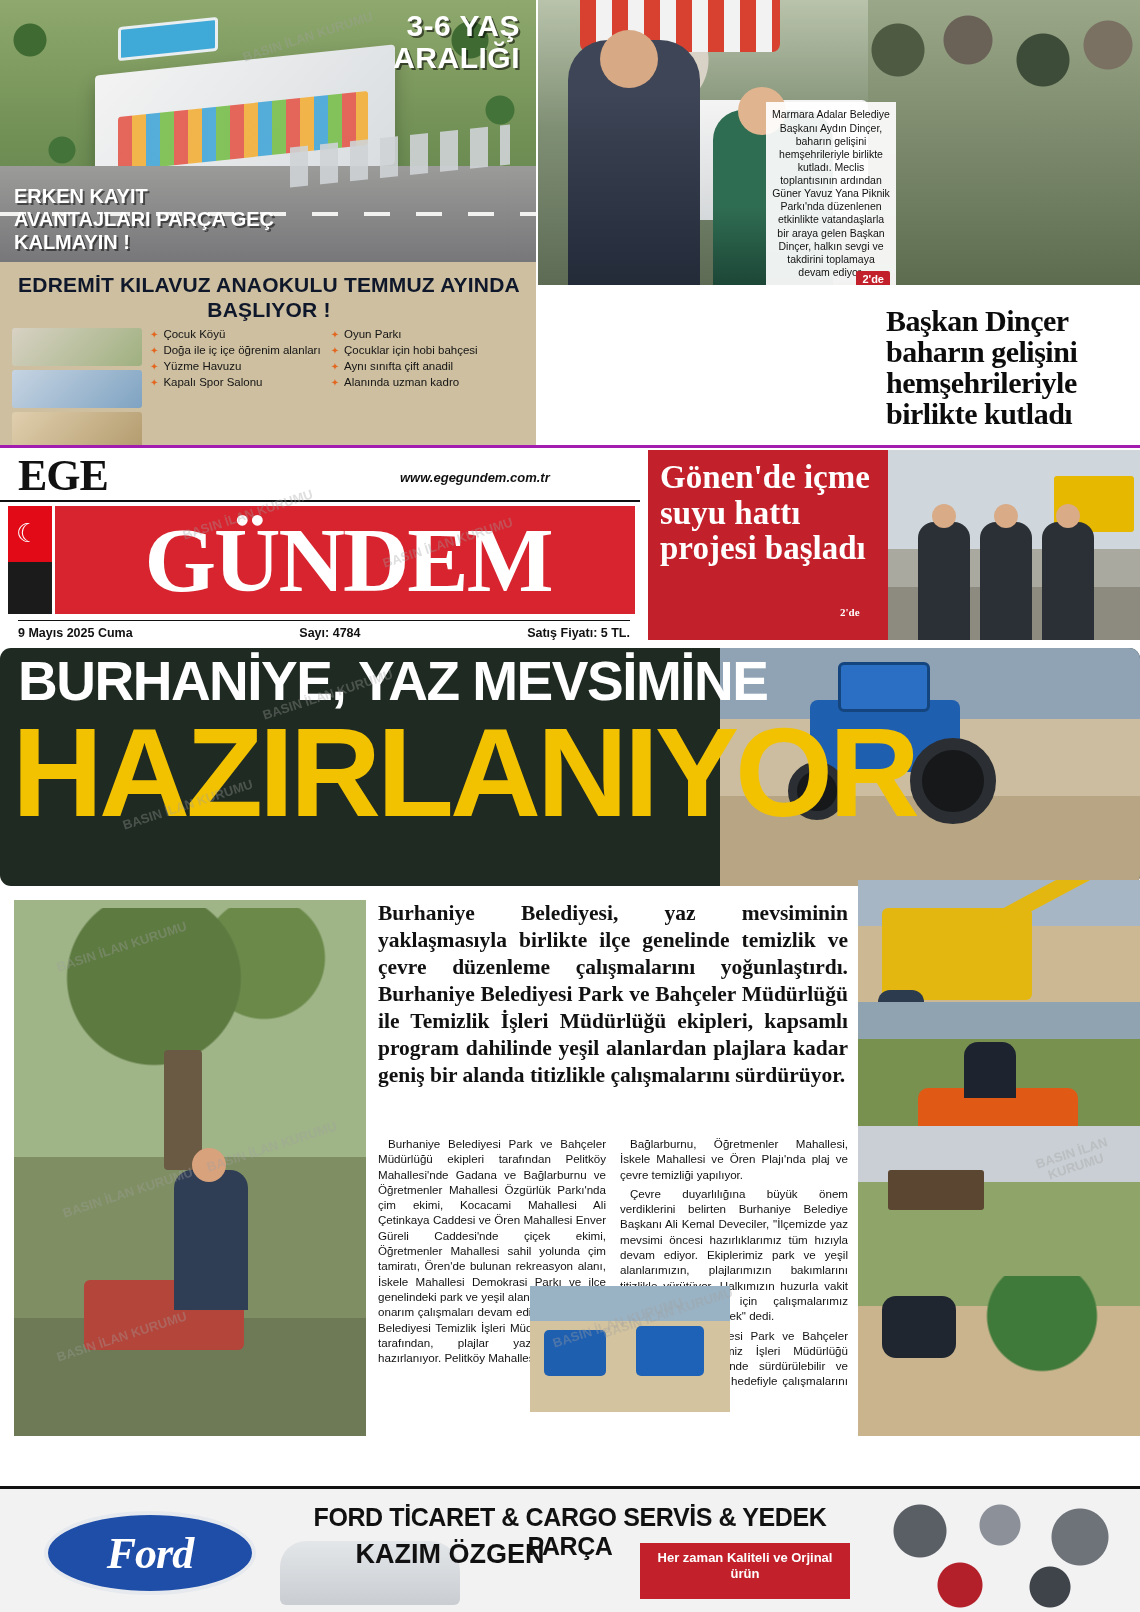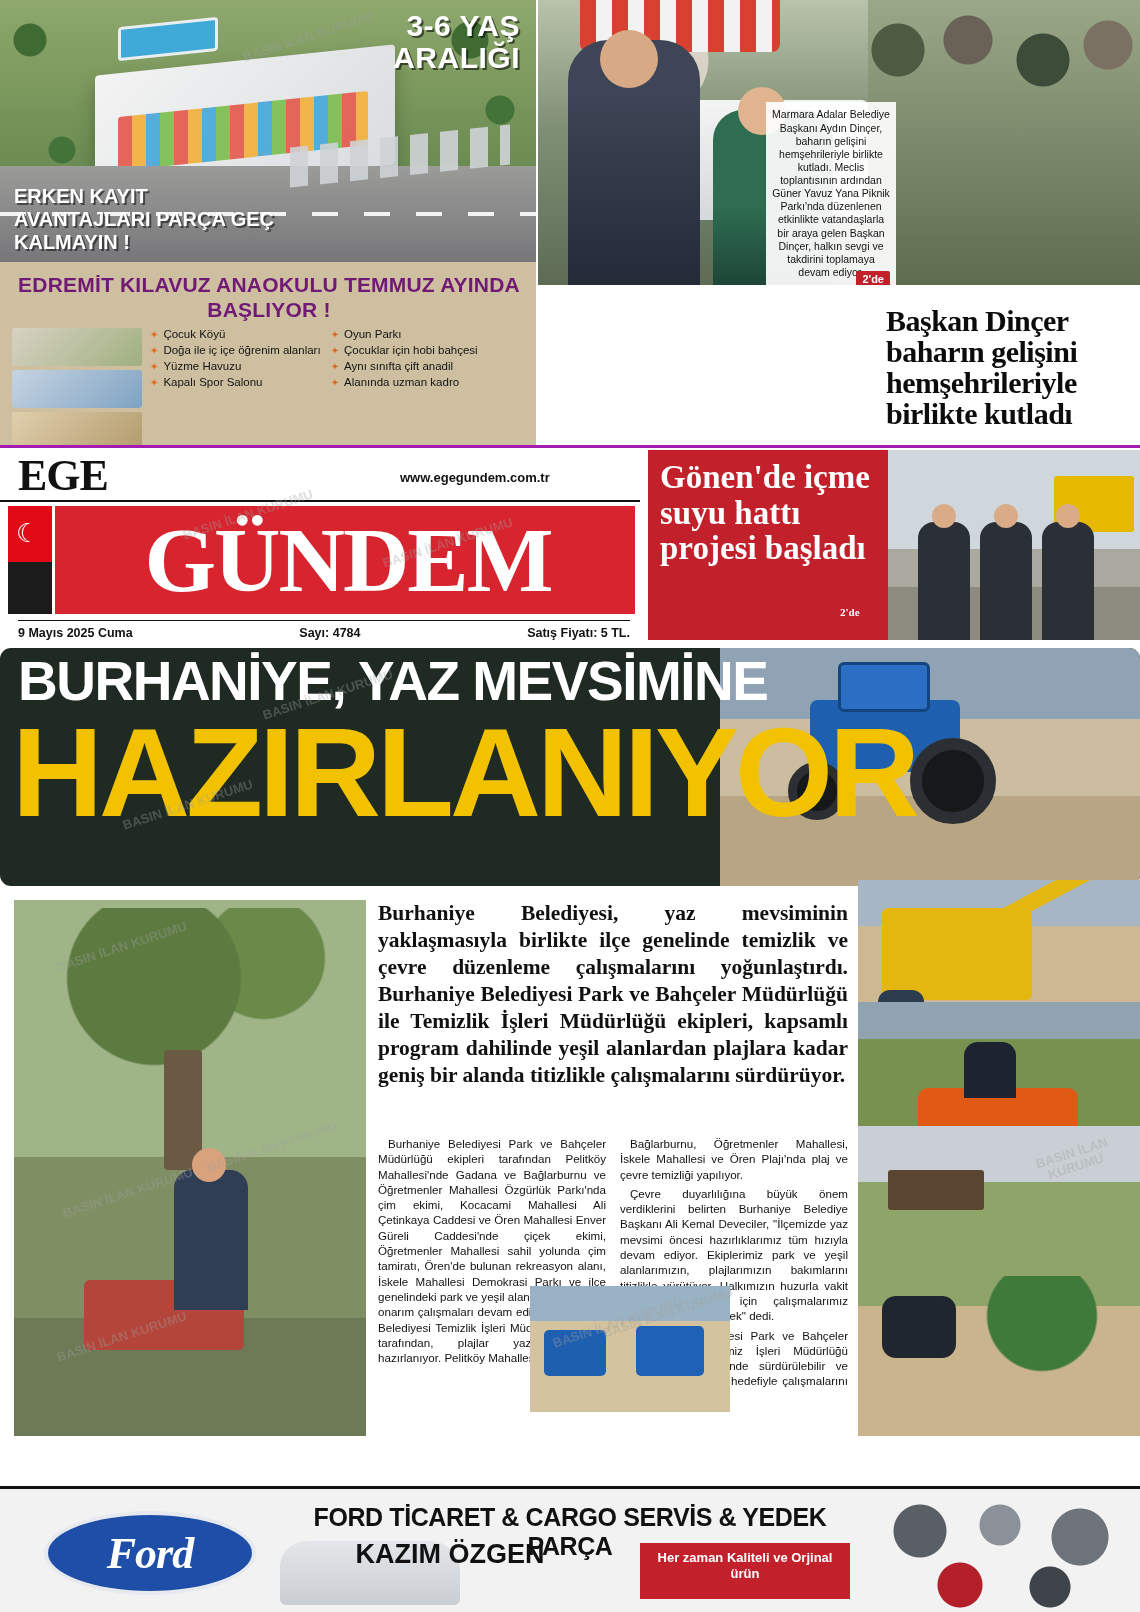--- a/index.html
+++ b/index.html
@@ -40,21 +40,21 @@
        radial-gradient(circle at 500px 110px,#44733a 0 14px, transparent 15px),
        radial-gradient(circle at 62px 150px,#44733a 0 13px, transparent 14px); }
 
   .badge-yas { position:absolute; right:18px; top:10px; text-align:right;
      color:#fff; font-weight:800; font-size:30px; line-height:1.05; letter-spacing:.5px;
      text-shadow: 2px 2px 0 rgba(0,0,0,.55); font-family:"Liberation Sans", sans-serif;}
   .erken { position:absolute; left:14px; bottom:8px; color:#fff; font-weight:800;
      font-size:20px; line-height:1.15; text-shadow:2px 2px 0 rgba(0,0,0,.5);}
 
   .ad-lower { position:absolute; left:0; top:262px; width:538px; height:183px; background:#cdbfa0; }
-  .ad-title { text-align:center; color:#701a75; font-weight:800; font-size:21px; line-height:1.2;
+  .ad-title { text-align:center; color:#0f172a; font-weight:800; font-size:21px; line-height:1.2;
      padding:10px 16px 6px; letter-spacing:.2px;}
   .ad-body { display:flex; gap:8px; padding:0 12px; }
   .ad-thumbs { width:130px; display:flex; flex-direction:column; gap:4px;}
   .thumb { height:38px; border-radius:3px; }
   .t1{background:linear-gradient(135deg,#d8d2c4,#9fb07f);}
   .t2{background:linear-gradient(135deg,#c6d4e2,#7fa3c2);}
   .t3{background:linear-gradient(135deg,#e0cfae,#b39b6d);}
   .ad-lists { flex:1; display:flex; gap:10px; font-size:11.5px; color:#141414; }
   .ad-lists ul { list-style:none; }
   .ad-lists li { margin-bottom:4px; white-space:nowrap; }
@@ -107,21 +107,21 @@
   .gundem-red { position:absolute; left:55px; top:58px; width:580px; height:108px; background:#d7242e;}
   .gundem-txt { position:absolute; left:62px; top:60px; width:572px; height:104px; color:#fff;
      font-family:"Liberation Serif", serif; font-weight:700; font-size:92px; line-height:104px;
      letter-spacing:-2px; text-align:center;}
   .flag { position:absolute; left:8px; top:58px; width:44px; height:108px;
      background:linear-gradient(180deg,#e30a17 0 52%, #1b1b1b 52% 100%);}
   .flag .star { position:absolute; left:8px; top:12px; color:#fff; font-size:26px; }
   .mh-meta { position:absolute; left:18px; top:172px; width:612px; display:flex;
      justify-content:space-between; font-size:12.5px; font-weight:700; color:#111;
      border-top:1px solid #111; padding-top:5px;}
-  .mh-url { position:absolute; left:400px; top:22px; font-size:13px; font-weight:700; color:#111;}
+  .mh-url { position:absolute; left:400px; top:22px; font-size:13px; font-weight:700; color:#111;font-style:italic;}
 
   .mh-right { position:absolute; left:648px; top:2px; width:492px; height:190px; }
   .gonen-red { position:absolute; left:0; top:0; width:240px; height:190px; background:#c2202a;
      color:#fff; font-family:"Liberation Serif", serif; font-weight:700; font-size:33px;
      line-height:1.08; padding:10px 10px 0 12px;}
   .gonen-badge { position:absolute; left:186px; bottom:16px;}
   .gonen-photo { position:absolute; left:240px; top:0; width:252px; height:190px;
      background:
        linear-gradient(180deg,#cfd7dd 0 52%, #a9a99f 52% 72%, #8d8b7f 72% 100%);
      overflow:hidden;}

